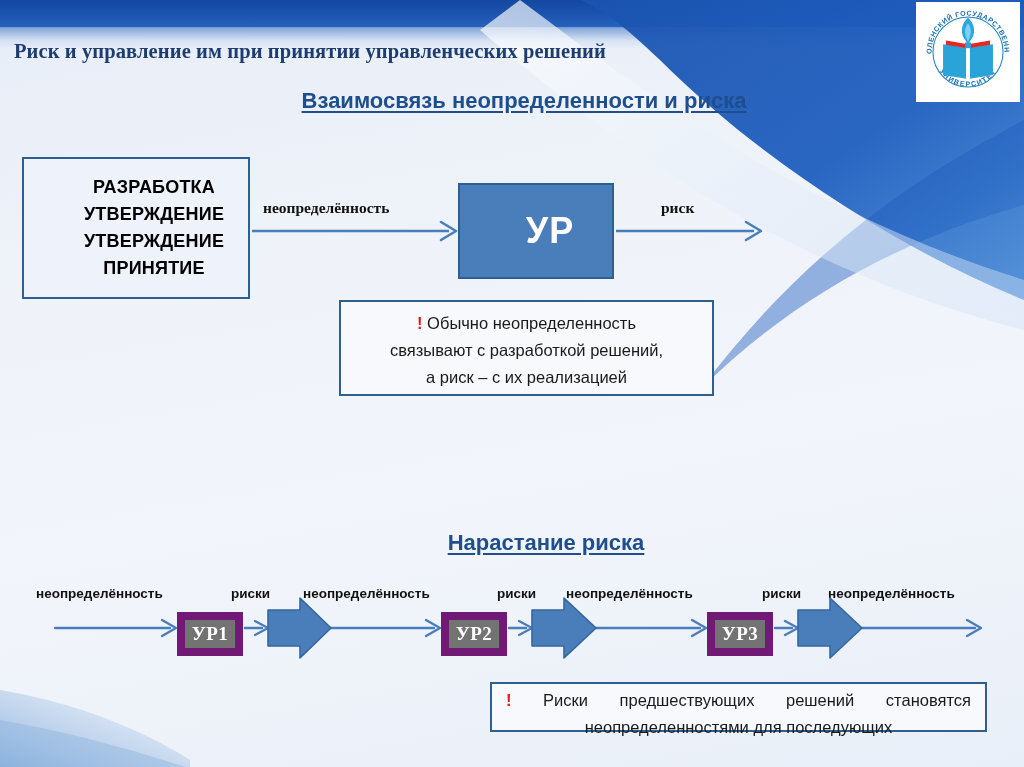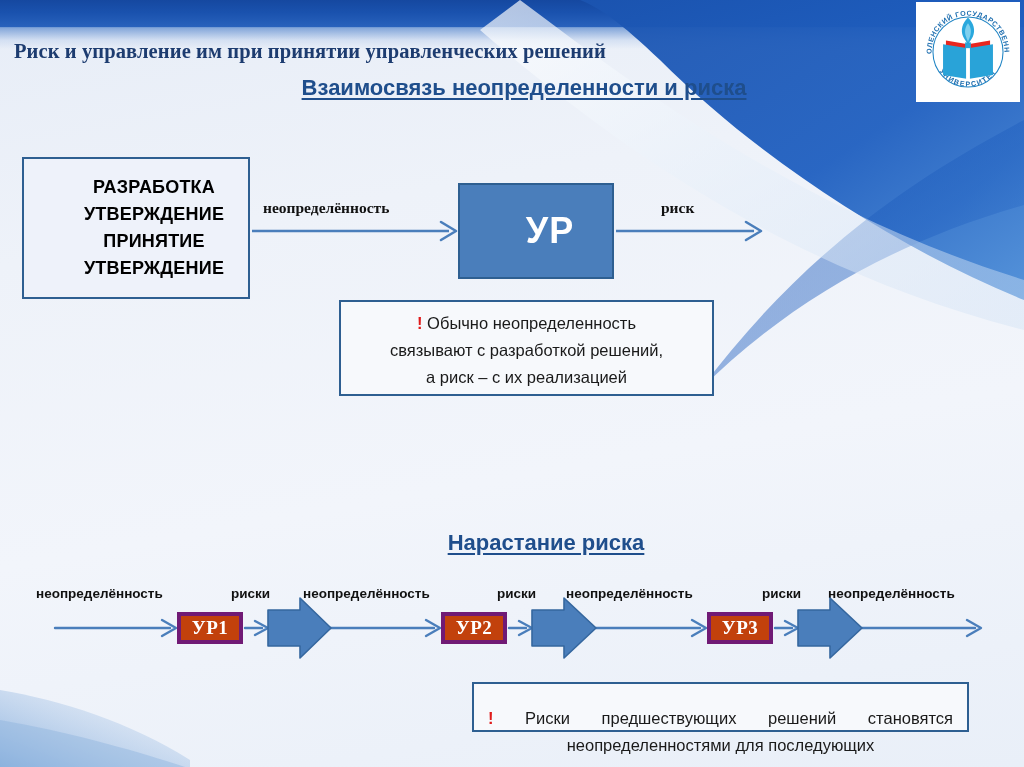--- a/index.html
+++ b/index.html
@@ -69,21 +69,21 @@
     position: absolute;
     width: 1024px;
     text-align: center;
     font-family: "Liberation Sans", sans-serif;
     font-weight: bold;
     font-size: 22px;
     color: #1f4e8c;
     text-decoration: underline;
     text-underline-offset: 3px;
   }
-  #section-title-1 { left: 0; top: 75px; padding-left: 24px; box-sizing: border-box; }
+  #section-title-1 { left: 0; top: 88px; padding-left: 24px; box-sizing: border-box; }
   #section-title-2 { left: 0; top: 530px; margin-left: 34px; }
 
   
   .obox {
     position: absolute;
     box-sizing: border-box;
     border: 2px solid #2e5f91;
     background: #eef2fa;
     display: flex;
     align-items: center;
@@ -147,55 +147,55 @@
     font-size: 16.5px;
     line-height: 27px;
     padding: 8px 4px;
   }
   #note-1 {
     left: 339px; top: 300px;
     width: 375px; height: 96px;
     text-align: center;
   }
   #note-2 {
-    left: 472px; top: 682px;
+    left: 490px; top: 682px;
     width: 497px; height: 50px;
     text-align: justify;
     text-align-last: center;
-    padding: 21px 14px;
+    padding: 3px 14px;
   }
   .bang {
     color: #e01b1b;
     font-weight: bold;
   }
 
   
   .chain-label {
     position: absolute;
     font-family: "Liberation Sans", sans-serif;
     font-weight: bold;
     font-size: 13.5px;
     color: #111111;
     white-space: nowrap;
   }
   .ur-small {
     position: absolute;
     box-sizing: border-box;
-    border: 4px solid #701a75;
-    background: #c2410c;
+    border: 8px solid #701a75;
+    background: #737373;
     color: #ffffff;
     font-family: "Liberation Serif", serif;
     font-weight: bold;
     font-size: 19px;
     display: flex;
     align-items: center;
     justify-content: center;
     top: 612px;
     width: 66px;
-    height: 32px;
+    height: 44px;
     letter-spacing: 0.5px;
   }
   #ur-1 { left: 177px; }
   #ur-2 { left: 441px; }
   #ur-3 { left: 707px; }
 
   .chain-svg {
     position: absolute;
     left: 0; top: 560px;
     width: 1024px; height: 110px;
@@ -265,22 +265,22 @@
   </div>
 
   <div class="slide-title">Риск и управление им при принятии управленческих решений</div>
 
   <div class="section-title" id="section-title-1">Взаимосвязь неопределенности и риска</div>
 
   <div class="obox" id="box-dev">
     <div>
       <div>РАЗРАБОТКА</div>
       <div>УТВЕРЖДЕНИЕ</div>
+      <div>УТВЕРЖДЕНИЕ</div>
       <div>ПРИНЯТИЕ</div>
-      <div>УТВЕРЖДЕНИЕ</div>
     </div>
   </div>
 
   <div id="box-ur">УР</div>
 
 
   <div class="conn-label" id="label-uncert-top">неопределённость</div>
   <div class="conn-label" id="label-risk-top">риск</div>
 
   <svg style="position:absolute;left:0;top:0;width:1024px;height:767px;pointer-events:none">

